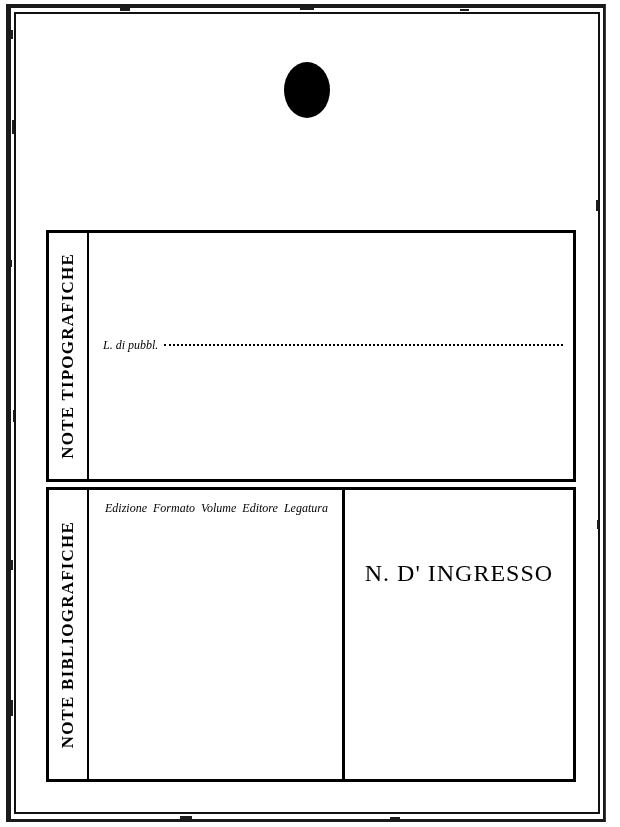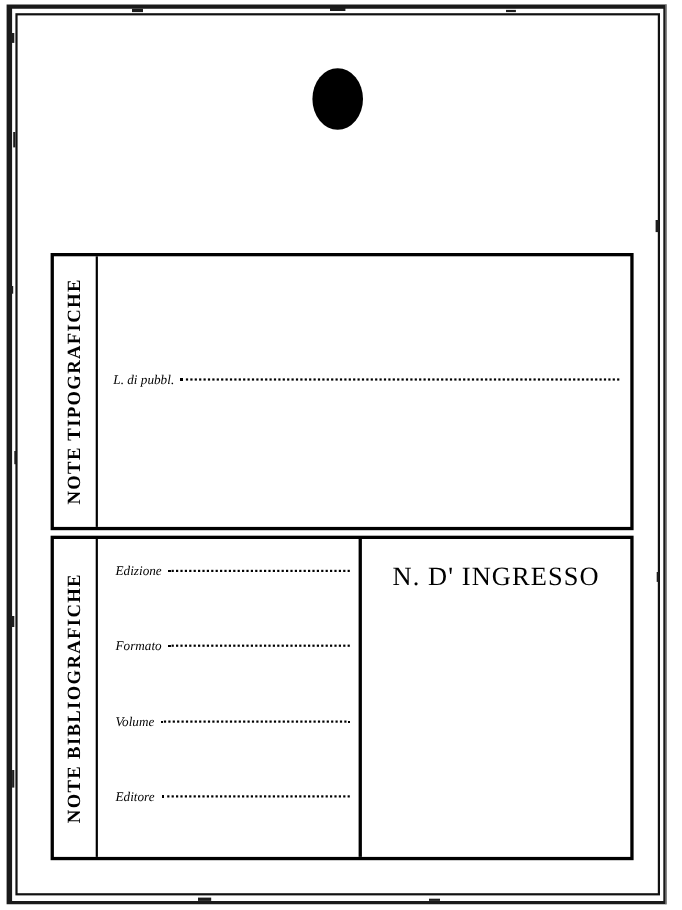--- a/index.html
+++ b/index.html
@@ -142,35 +142,36 @@
     left: 0;
     right: 0;
     bottom: 3px;
     border-bottom: 2px dotted #000000;
   }
 
   
   .fields-col-narrow {
     flex: 0 0 240px;
     display: flex;
-    flex-direction: column;
+    flex-direction: row;
     justify-content: space-around;
     padding: 8px 8px 8px 16px;
     box-sizing: border-box;
     border-right: 3px solid #000000;
   }
   .fields-col-narrow .field-row { height: 46px; }
 
   .ingresso-col {
     flex: 1 1 auto;
     display: flex;
     align-items: flex-start;
     justify-content: center;
     padding-top: 22px;
     box-sizing: border-box;
+    margin-top: 48px;
   }
   .ingresso-title {
     font-family: "Liberation Serif", serif;
     font-size: 24px;
     letter-spacing: 1px;
     white-space: nowrap;
   }
 
   
   .speckles {
@@ -233,20 +234,24 @@
         <div class="field-label">Volume</div>
         <div class="field-dots"></div>
       </div>
 
       <div class="field-row">
         <div class="field-label">Editore</div>
         <div class="field-dots"></div>
       </div>
 
 
+      <div class="field-row">
+        <div class="field-label">Legatura</div>
+        <div class="field-dots"></div>
+      </div>
 
     </div>
 
     <div class="ingresso-col">
       <div class="ingresso-title">N.  D' INGRESSO</div>
     </div>
   </div>
 
   <div class="speckles">
     <div class="speckle" style="left:10px;  top:30px;  width:3px; height:9px;"></div>

